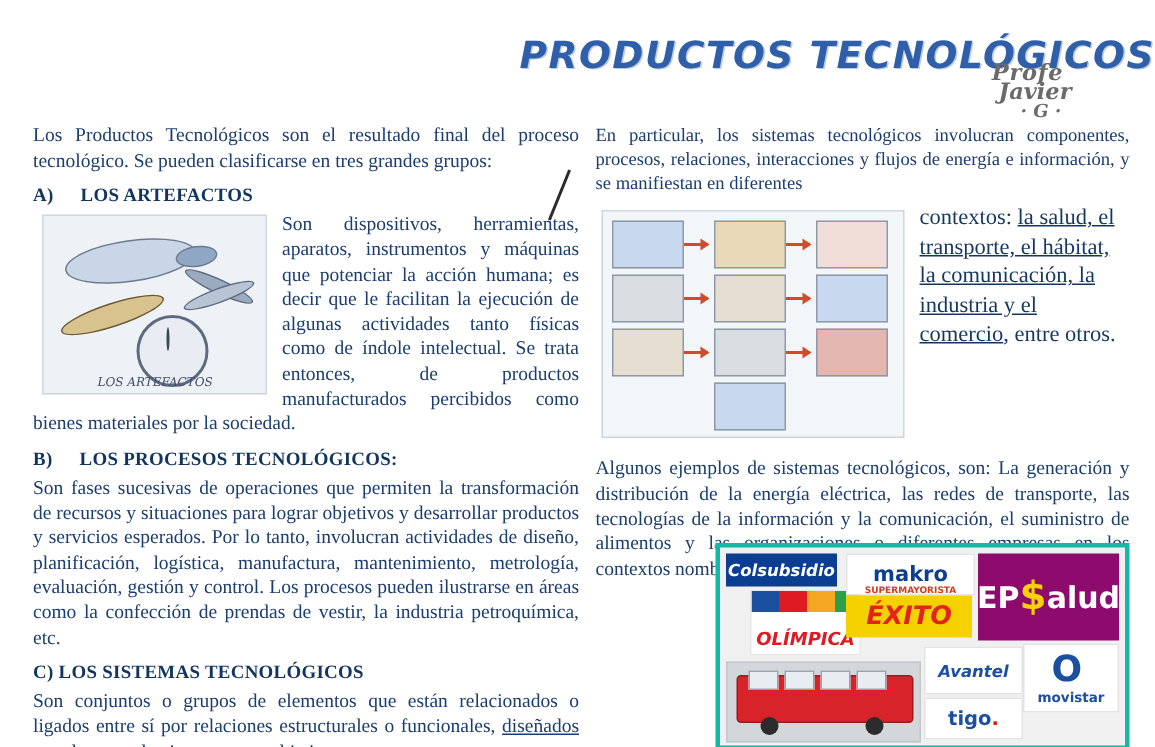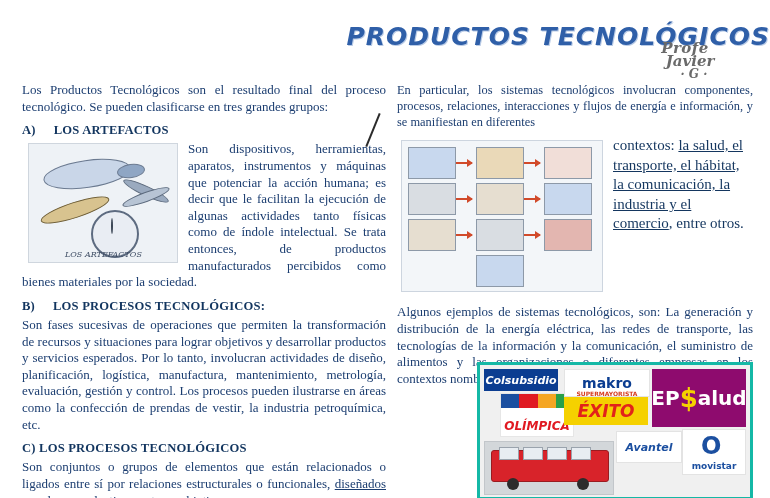--- a/index.html
+++ b/index.html
@@ -375,21 +375,21 @@
         <div class="a-caption">LOS ARTEFACTOS</div>
       </div>
       <p class="para">Son dispositivos, herramientas, aparatos, instrumentos y máquinas que potenciar la acción humana; es decir que le facilitan la ejecución de algunas actividades tanto físicas como de índole intelectual. Se trata entonces, de productos manufacturados percibidos como bienes materiales por la sociedad.</p>
       <div class="heading">
         <span>B)</span><span class="sp"></span><span>LOS PROCESOS TECNOLÓGICOS:</span>
       </div>
     </div>
 
     <p class="para">Son fases sucesivas de operaciones que permiten la transformación de recursos y situaciones para lograr objetivos y desarrollar productos y servicios esperados. Por lo tanto, involucran actividades de diseño, planificación, logística, manufactura, mantenimiento, metrología, evaluación, gestión y control. Los procesos pueden ilustrarse en áreas como la confección de prendas de vestir, la industria petroquímica, etc.</p>
 
-    <div class="heading">C)  LOS PROCESOS TECNOLÓGICOS</div>
+    <div class="heading">C)  LOS SISTEMAS TECNOLÓGICOS</div>
 
     <p class="para"><span>Son conjuntos o grupos de elementos que están relacionados o ligados entre sí por relaciones estructurales o funcionales, </span><span class="u">diseñados</span><span> para lograr colectivamente un objetivo.</span></p>
   </div>
 
   <div class="col-right">
 
     <p class="right-text-top">En particular, los sistemas tecnológicos involucran componentes, procesos, relaciones, interacciones y flujos de energía e información, y se manifiestan en diferentes</p>
 
     <div class="clearfix">
       <div class="flow-img">
@@ -454,15 +454,19 @@
       <div class="win" style="left:62px;"></div>
       <div class="win" style="left:86px;"></div>
       <div class="wheel" style="left:22px;"></div>
       <div class="wheel" style="left:92px;"></div>
     </div>
     <div class="logo lg-avantel">Avantel</div>
     <div class="logo lg-movistar">
       <span class="m">O</span>
       <span>movistar</span>
     </div>
+    <div class="logo lg-tigo">
+      <span>tigo</span>
+        <span class="dot">.</span>
+    </div>
   </div>
 
 </div>
 
 </body></html>

